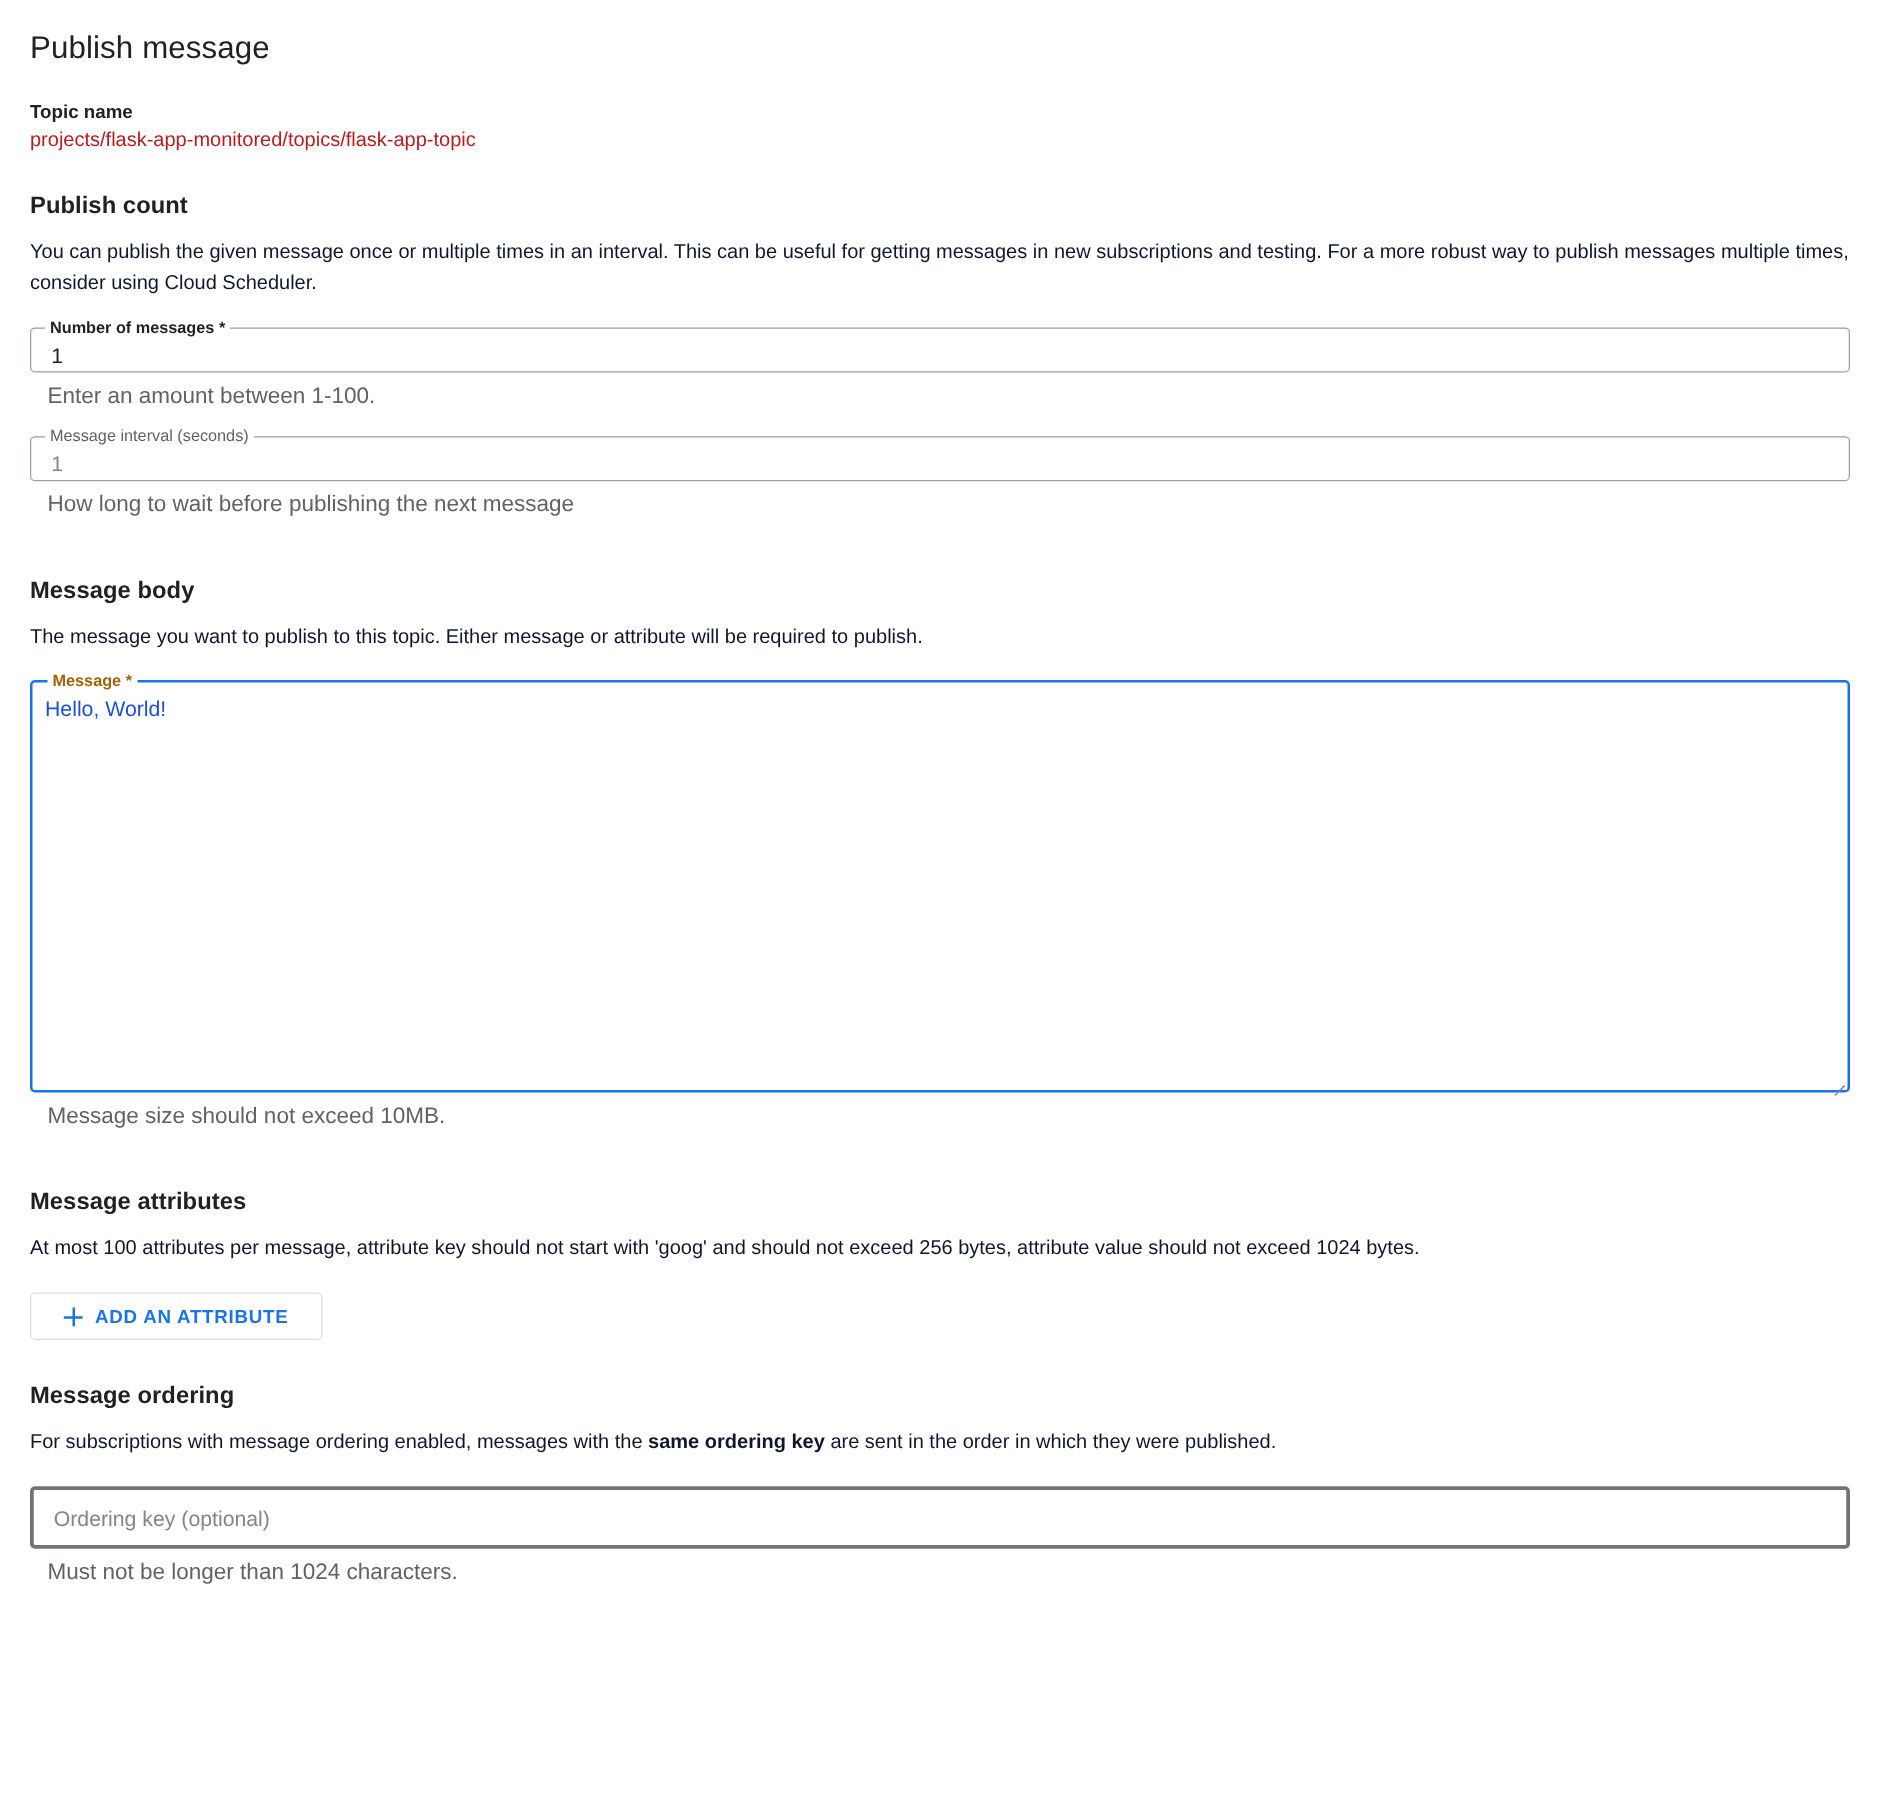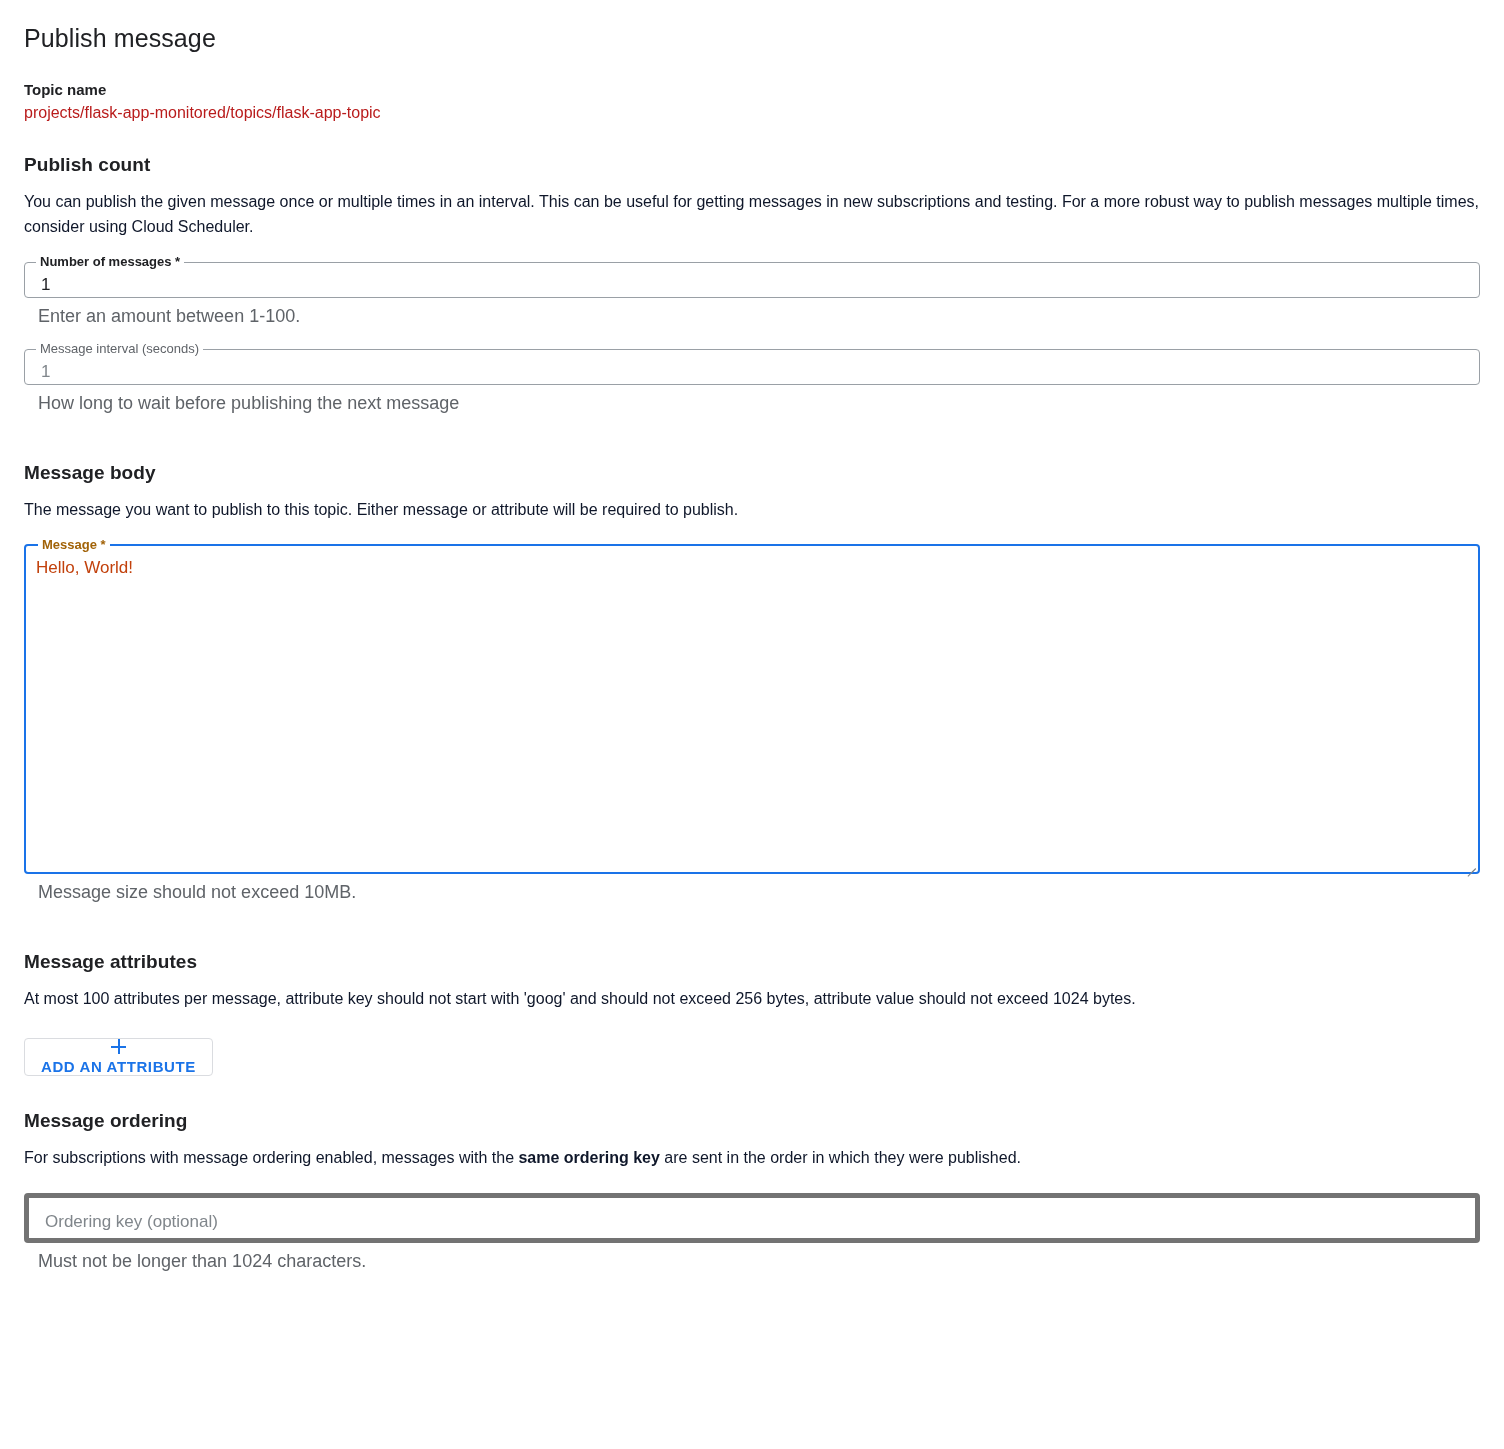--- a/index.html
+++ b/index.html
@@ -118,21 +118,21 @@
     font-size: 13px;
     line-height: 16px;
     color: #a16207;
     font-weight: 700;
   }
   .textarea-field .value {
     position: absolute;
     left: 10px;
     top: 12px;
     font-size: 17px;
-    color: #c2410c;
+    color: #1d4ed8;
   }
   .resize-handle {
     position: absolute;
     right: 2px;
     bottom: 2px;
     width: 12px;
     height: 12px;
   }
   .resize-handle i {
     position: absolute;
@@ -142,49 +142,48 @@
     display: block;
     transform-origin: right bottom;
   }
   .resize-handle i:nth-child(1) { bottom: 1px; width: 11px; transform: rotate(-45deg); }
   .resize-handle i:nth-child(2) { bottom: 1px; width: 6px;  transform: rotate(-45deg); right: 0; }
   .attr-button {
     display: inline-flex;
     align-items: center;
     gap: 10px;
     height: 38px;
-    padding: 0 16px;
+    padding: 0 26px;
     border: 1px solid #dadce0;
     border-radius: 4px;
     background: #fff;
     color: #1a73e8;
     font-size: 15px;
     font-weight: 700;
     letter-spacing: 0.6px;
     cursor: pointer;
     font-family: "Liberation Sans", sans-serif;
-    flex-direction: column;
   }
   .plus-icon {
     display: inline-block;
     position: relative;
     width: 15px;
     height: 15px;
   }
   .plus-icon::before, .plus-icon::after {
     content: "";
     position: absolute;
     background: #1a73e8;
   }
   .plus-icon::before { left: 0; top: 7px; width: 15px; height: 2px; }
   .plus-icon::after  { top: 0; left: 7px; height: 15px; width: 2px; }
   .block-gap { height: 34px; }
   .block-gap-sm { height: 26px; }
   .ordering-field .box {
-    border: 5px solid #737373;
+    border: 3px solid #737373;
     height: 50px;
   }
   .ordering-field .value {
     top: 14px;
   }
   strong.inline { font-weight: 700; }
 </style>
 </head>
 <body>
 

